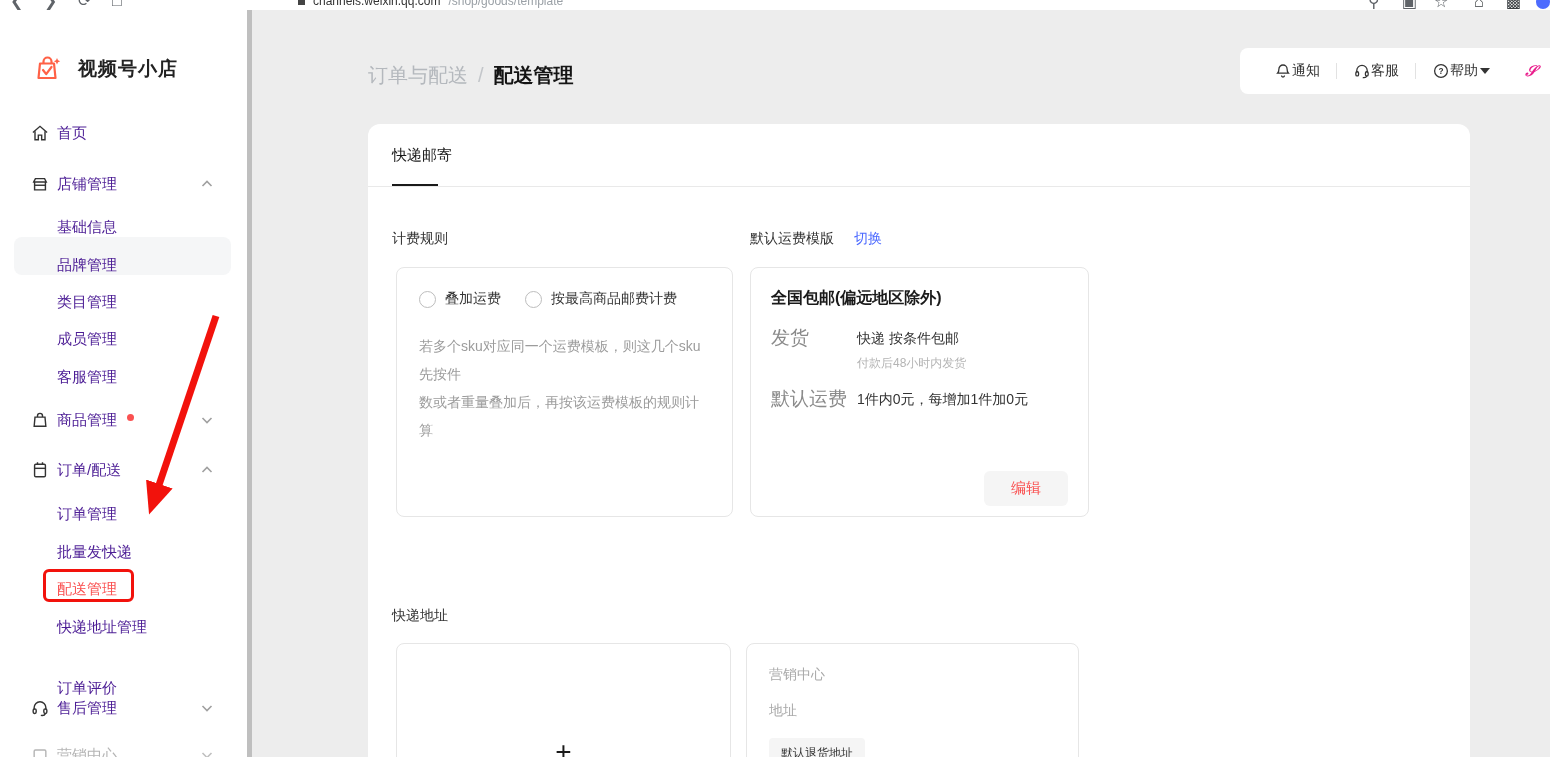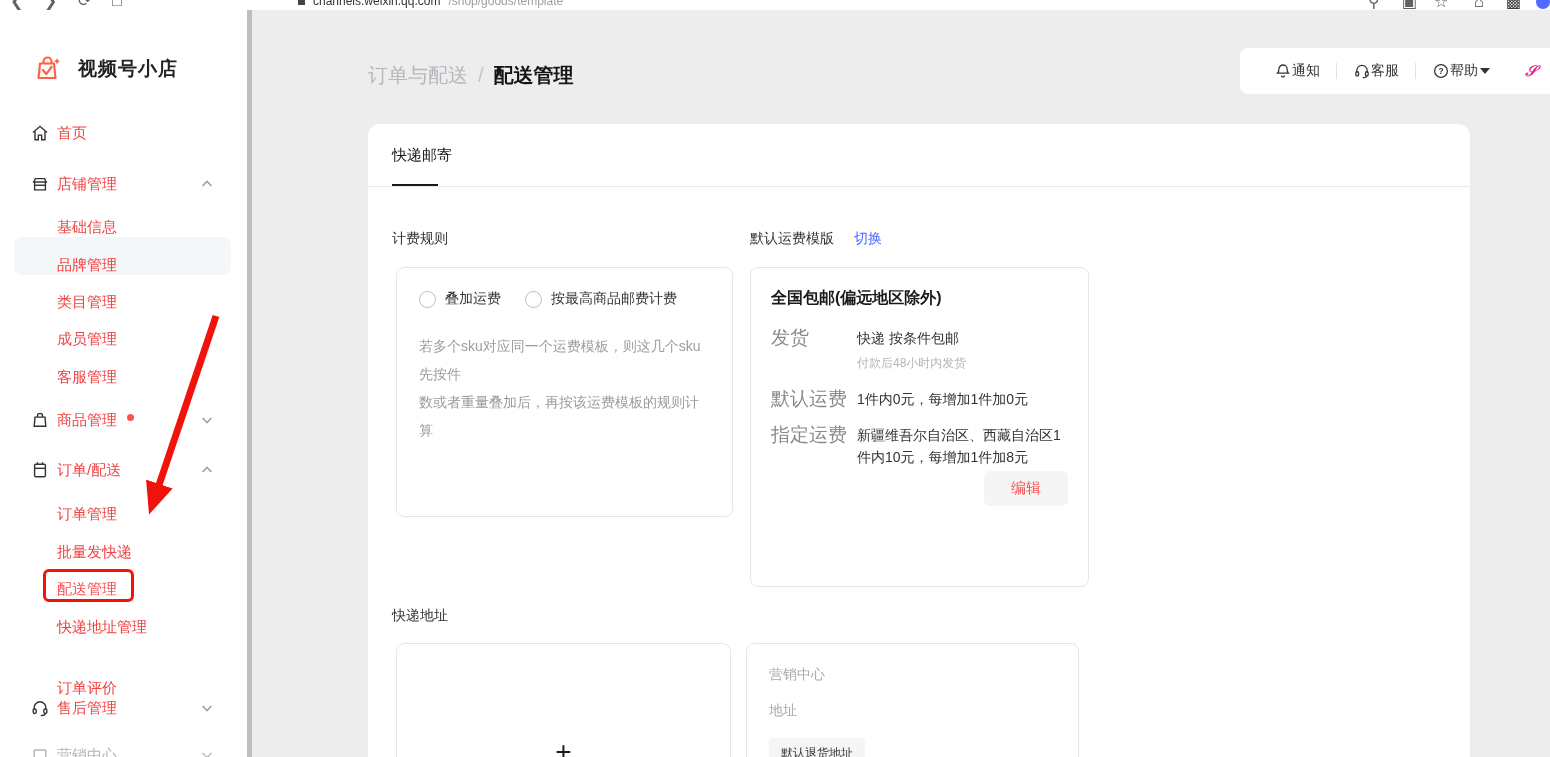--- a/index.html
+++ b/index.html
@@ -19,21 +19,21 @@
   .app { position:absolute; top:10px; left:0; width:1550px; height:747px; }
   .sidebar { position:absolute; left:0; top:0; width:247px; height:747px; background:#fff; }
   .sb-scroll { position:absolute; left:247px; top:0; width:5px; height:747px; background:#bfbfbf; }
   .mainbg { position:absolute; left:252px; top:0; width:1298px; height:747px; background:#ededed; }
 
   
   .logo { position:absolute; left:33px; top:44px; display:flex; align-items:center; gap:15px; }
   .logo-text { font-size:19px; font-weight:bold; color:#222; letter-spacing:1px; }
   .nav-item { position:absolute; left:0; width:247px; height:28px; display:flex; align-items:center; cursor:pointer; }
   .nav-item .nico { position:absolute; left:30px; width:20px; height:20px; }
-  .nav-item .nlabel { position:absolute; left:57px; font-size:15px; color:#ef4444; }
+  .nav-item .nlabel { position:absolute; left:57px; font-size:15px; color:#4c1d95; }
   .nav-item .chev { position:absolute; left:200px; width:14px; height:14px; }
   .red-dot { position:absolute; left:127px; top:8px; width:7px; height:7px; border-radius:50%; background:#fa5151; }
   .nav-active-bg { position:absolute; left:14px; top:227px; width:217px; height:38px; background:#f5f6f7; border-radius:8px; }
   .nav-red .nlabel { color:#fa5151; }
 
   
   .anno-box { position:absolute; left:43px; top:559px; width:91px; height:33px; border:3px solid #f2120c; border-radius:6px; pointer-events:none; z-index:20; }
   .anno-arrow { position:absolute; left:0; top:0; pointer-events:none; z-index:20; }
 
   
@@ -56,21 +56,21 @@
 
   .sec-label { position:absolute; font-size:14px; color:#333; }
   .link-blue { font-size:14px; color:#4c6aff; margin-left:20px; cursor:pointer; }
 
   .rules-card { position:absolute; left:28px; top:143px; width:337px; height:250px; border:1px solid #e6e6e6; border-radius:8px; padding:20px 22px; }
   .radio-row { display:flex; align-items:center; gap:24px; margin-top:2px; }
   .radio { display:flex; align-items:center; gap:9px; font-size:14px; color:#333; cursor:pointer; }
   .radio-circle { width:17px; height:17px; border:1px solid #bdbdbd; border-radius:50%; background:#fff; flex:none; }
   .hint { margin-top:24px; font-size:14px; color:#9c9c9c; line-height:28px; }
 
-  .tpl-card { position:absolute; left:382px; top:143px; width:339px; height:320px; border:1px solid #e6e6e6; border-radius:8px; padding:20px; }
+  .tpl-card { position:absolute; left:382px; top:143px; width:339px; height:250px; border:1px solid #e6e6e6; border-radius:8px; padding:20px; }
   .tpl-title { font-size:16px; font-weight:bold; color:#1a1a1a; margin-bottom:18px; }
   .tpl-row { display:flex; margin-bottom:14px; }
   .tpl-label { width:86px; flex:none; font-size:19px; color:#8a8a8a; line-height:22px; }
   .tpl-value { font-size:14px; color:#333; line-height:22px; width:212px; }
   .tpl-sub { font-size:12px; color:#b4b4b4; margin-top:3px; }
   .edit-btn { position:absolute; right:20px; top:203px; background:#f5f5f5; border:none; border-radius:6px; padding:8px 27px; font-size:15px; color:#fa5151; cursor:pointer; font-family:inherit; }
 
   .addr-card-left { position:absolute; left:28px; top:519px; width:335px; height:235px; border:1px solid #e6e6e6; border-radius:8px; cursor:pointer; }
   .plus { position:absolute; left:0; top:92px; width:100%; text-align:center; font-size:28px; font-weight:300; color:#1a1a1a; }
   .addr-card-right { position:absolute; left:378px; top:519px; width:333px; height:235px; border:1px solid #e6e6e6; border-radius:8px; padding:22px; }
@@ -295,24 +295,20 @@
         <span class="tpl-label">发货</span>
         <span class="tpl-value">
           <span>快递 按条件包邮</span>
           <span class="tpl-sub" style="display:block">付款后48小时内发货</span>
         </span>
       </div>
       <div class="tpl-row">
         <span class="tpl-label">默认运费</span>
         <span class="tpl-value">1件内0元，每增加1件加0元</span>
       </div>
-      <div class="tpl-row">
-        <span class="tpl-label">指定运费</span>
-        <span class="tpl-value">新疆维吾尔自治区、西藏自治区1件内10元，每增加1件加8元</span>
-      </div>
       <button class="edit-btn">编辑</button>
     </div>
 
     <div class="sec-label" style="left:24px; top:483px">快递地址</div>
 
     <div class="addr-card-left">
       <div class="plus">+</div>
     </div>
 
     <div class="addr-card-right">

